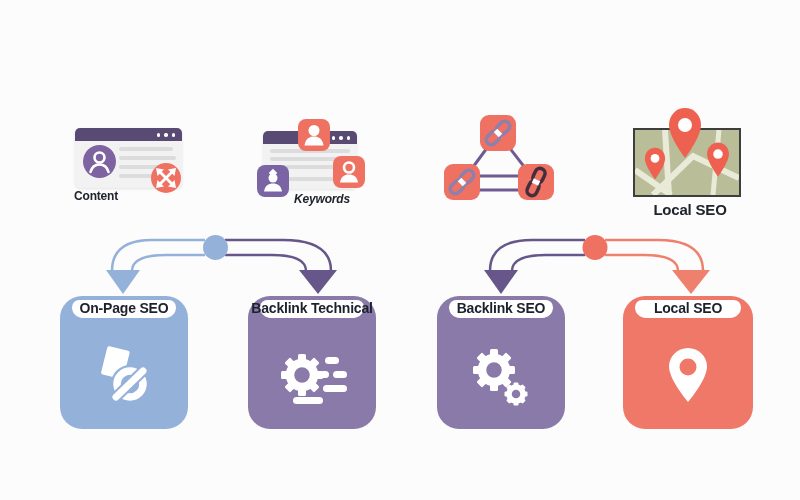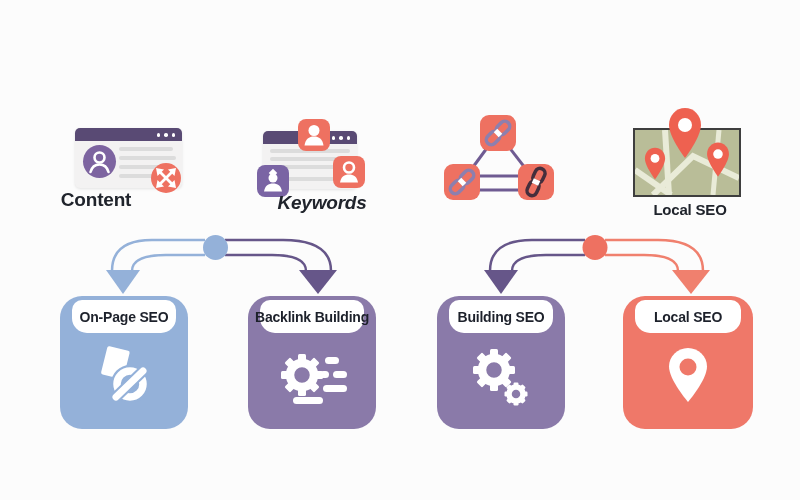--- a/index.html
+++ b/index.html
@@ -1,35 +1,35 @@
 <!DOCTYPE html>
 <html><head>
 <meta charset="utf-8">
 <style>
   html,body{margin:0;padding:0;}
   body{background:#e9e9e9;font-family:"Liberation Sans",sans-serif;}
   .stage{position:relative;width:800px;height:500px;background:#fcfcfc;overflow:hidden;margin:0;}
   .abs{position:absolute;}
-  .label{position:absolute;font-weight:700;color:#20242c;font-size:19px;text-align:center;letter-spacing:-0.2px;}
+  .label{position:absolute;font-weight:700;color:#20242c;font-size:12px;text-align:center;letter-spacing:-0.2px;}
   
   .browser{position:absolute;background:#f3f2f2;border-radius:5px;box-shadow:0 1px 3px rgba(0,0,0,.10);}
   .bbar{position:absolute;left:0;top:0;right:0;height:13px;background:#594a74;border-radius:5px 5px 0 0;}
   .bdots{position:absolute;right:7px;top:5px;display:flex;gap:4px;}
   .bdots i{width:3.5px;height:3.5px;border-radius:50%;background:#fff;display:block;}
   .tline{position:absolute;height:4px;border-radius:2px;background:#dcdcdc;}
   .avatar{position:absolute;border-radius:50%;background:#7d64a0;display:flex;align-items:center;justify-content:center;}
   .sq{position:absolute;border-radius:8px;display:flex;align-items:center;justify-content:center;}
   .sq.salmon{background:#ee7161;}
   .sq.purple{background:#7a64a4;}
   .badge{position:absolute;border-radius:50%;background:#ee7161;display:flex;align-items:center;justify-content:center;}
   
   .map{position:absolute;background:#b9bd98;border:2.5px solid #3e3e3e;overflow:hidden;}
   
   .card{position:absolute;top:296px;height:133px;border-radius:22px;}
-  .card .band{position:absolute;top:4px;left:12px;right:12px;height:33px;background:#ffffff;border-radius:10px 10px 15px 15px;display:flex;align-items:center;justify-content:center;}
+  .card .band{position:absolute;top:4px;left:12px;right:12px;height:18px;background:#ffffff;border-radius:10px 10px 15px 15px;display:flex;align-items:flex-start;justify-content:center;}
   .card .band span{font-weight:700;font-size:14px;color:#1d212b;letter-spacing:-0.2px;white-space:nowrap;}
   .card .cicon{position:absolute;left:50%;top:46px;transform:translateX(-50%);}
   svg{display:block;}
 </style>
 </head>
 <body>
 
 <div class="stage">
 
   <div class="browser" style="left:75px;top:128px;width:107px;height:60px;">
@@ -200,21 +200,21 @@
         <circle cx="43" cy="42" r="13" fill="none" stroke="#94b1d9" stroke-width="12"></circle>
         <circle cx="43" cy="42" r="13" fill="none" stroke="#fff" stroke-width="7.5"></circle>
         <line x1="28" y1="56" x2="57" y2="28" stroke="#94b1d9" stroke-width="11"></line>
         <line x1="29" y1="55" x2="56" y2="29" stroke="#fff" stroke-width="7" stroke-linecap="round"></line>
       </svg>
     </div>
   </div>
 
   <div class="card" style="left: 248px; width: 128px; background-color: rgb(138, 122, 169);">
     <div class="band">
-      <span>Backlink Building</span>
+      <span>Backlink Technical</span>
     </div>
     <div class="cicon">
       <svg width="74" height="66" viewBox="0 0 74 66">
         <g fill="#fff">
           <rect x="23" y="12" width="8" height="9" rx="1.5" transform="rotate(0 27 33)"></rect>
           <rect x="23" y="12" width="8" height="9" rx="1.5" transform="rotate(45 27 33)"></rect>
           <rect x="23" y="12" width="8" height="9" rx="1.5" transform="rotate(90 27 33)"></rect>
           <rect x="23" y="12" width="8" height="9" rx="1.5" transform="rotate(135 27 33)"></rect>
           <rect x="23" y="12" width="8" height="9" rx="1.5" transform="rotate(180 27 33)"></rect>
           <rect x="23" y="12" width="8" height="9" rx="1.5" transform="rotate(225 27 33)"></rect>
@@ -228,21 +228,21 @@
           <rect x="58" y="29" width="14" height="7" rx="3.5"></rect>
           <rect x="48" y="43" width="24" height="7" rx="3.5"></rect>
           <rect x="18" y="55" width="30" height="7" rx="3.5"></rect>
         </g>
       </svg>
     </div>
   </div>
 
   <div class="card" style="left: 437px; width: 128px; background-color: rgb(138, 122, 169);">
     <div class="band">
-      <span>Building SEO</span>
+      <span>Backlink SEO</span>
     </div>
     <div class="cicon">
       <svg width="74" height="66" viewBox="0 0 74 66">
         <g fill="#fff">
           <rect x="26" y="7" width="8" height="9" rx="1.5" transform="rotate(0 30 28)"></rect>
           <rect x="26" y="7" width="8" height="9" rx="1.5" transform="rotate(45 30 28)"></rect>
           <rect x="26" y="7" width="8" height="9" rx="1.5" transform="rotate(90 30 28)"></rect>
           <rect x="26" y="7" width="8" height="9" rx="1.5" transform="rotate(135 30 28)"></rect>
           <rect x="26" y="7" width="8" height="9" rx="1.5" transform="rotate(180 30 28)"></rect>
           <rect x="26" y="7" width="8" height="9" rx="1.5" transform="rotate(225 30 28)"></rect>

